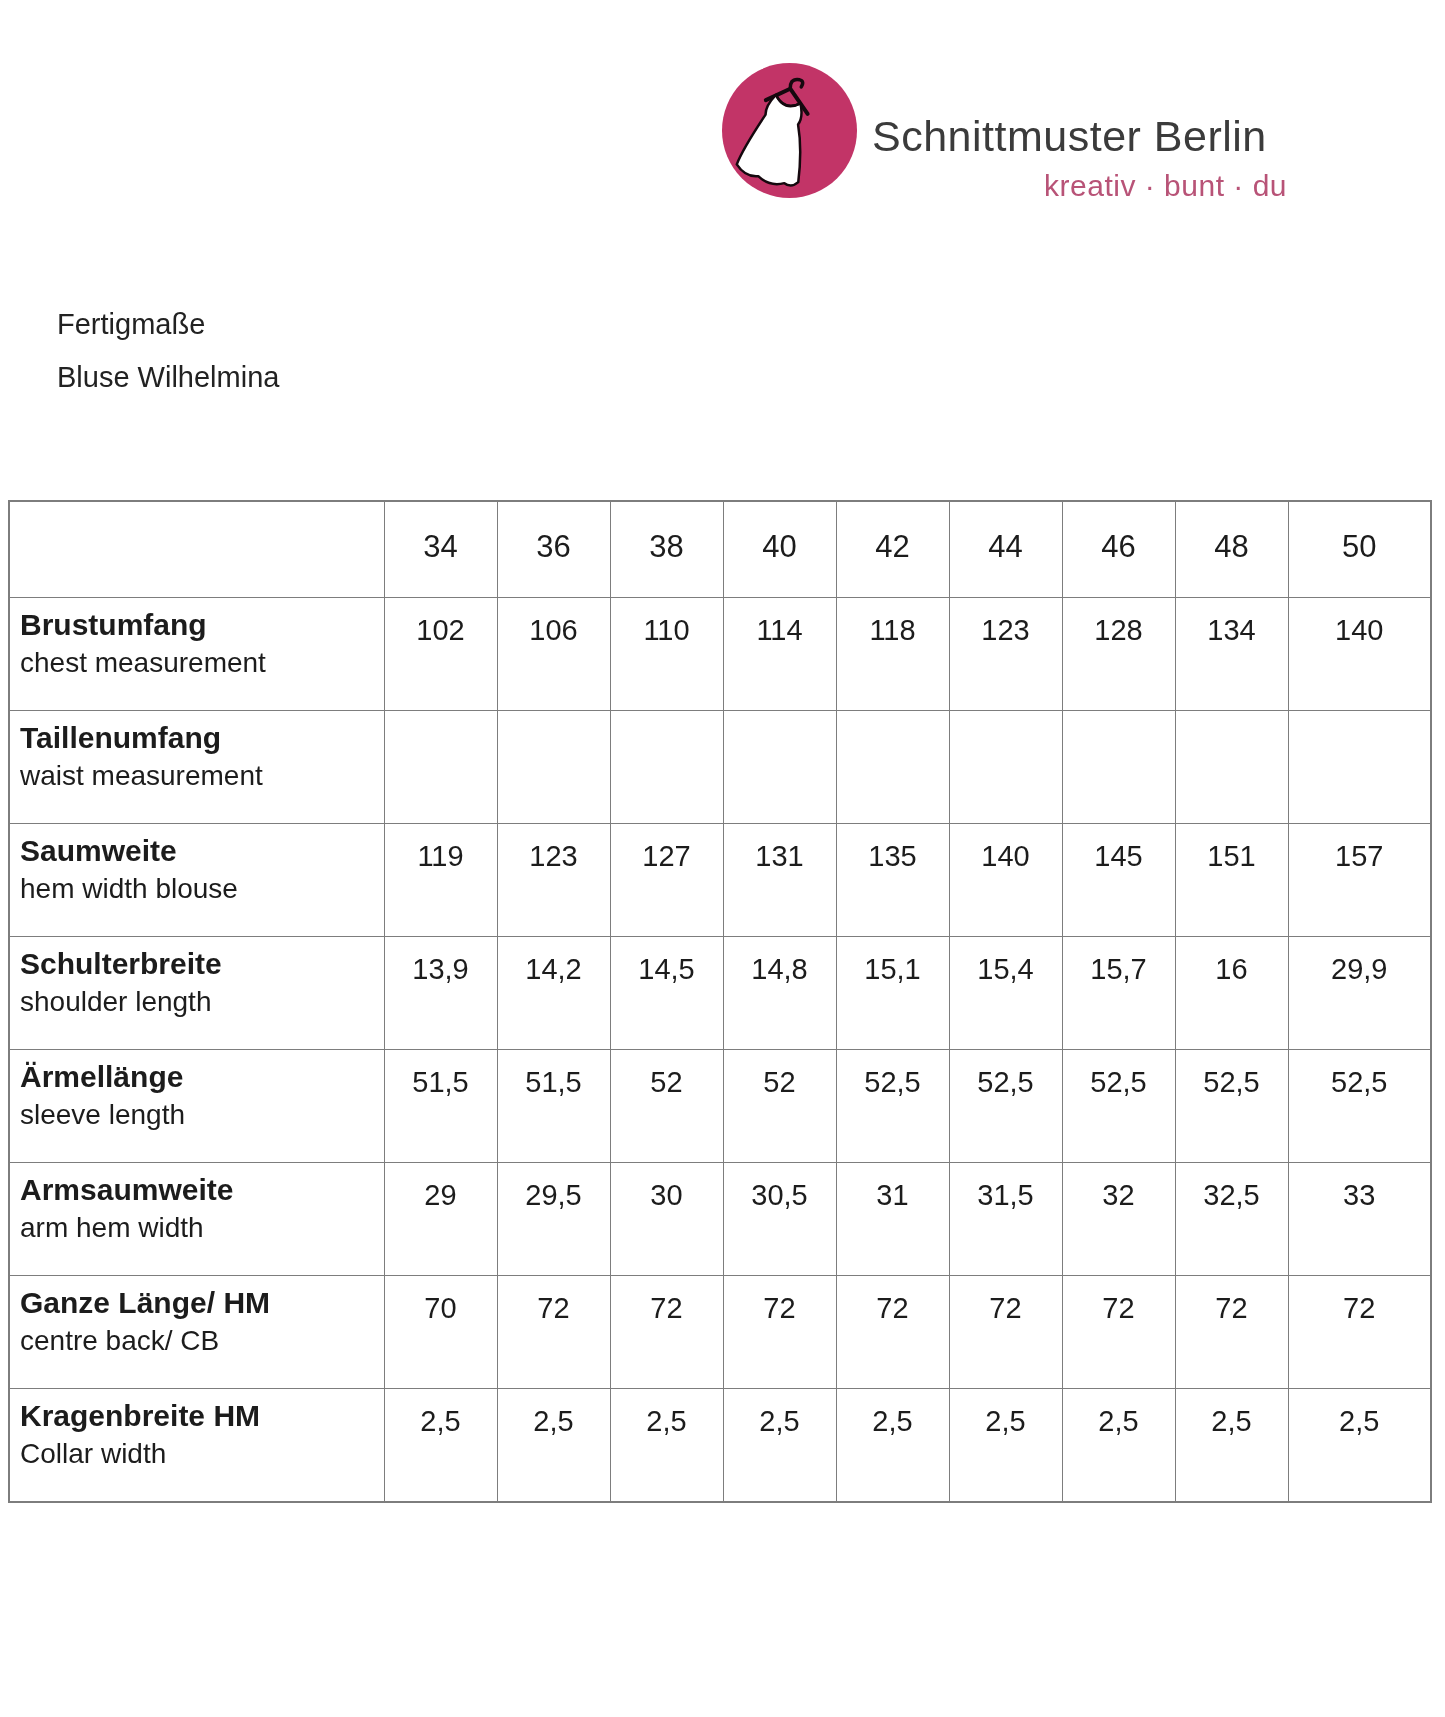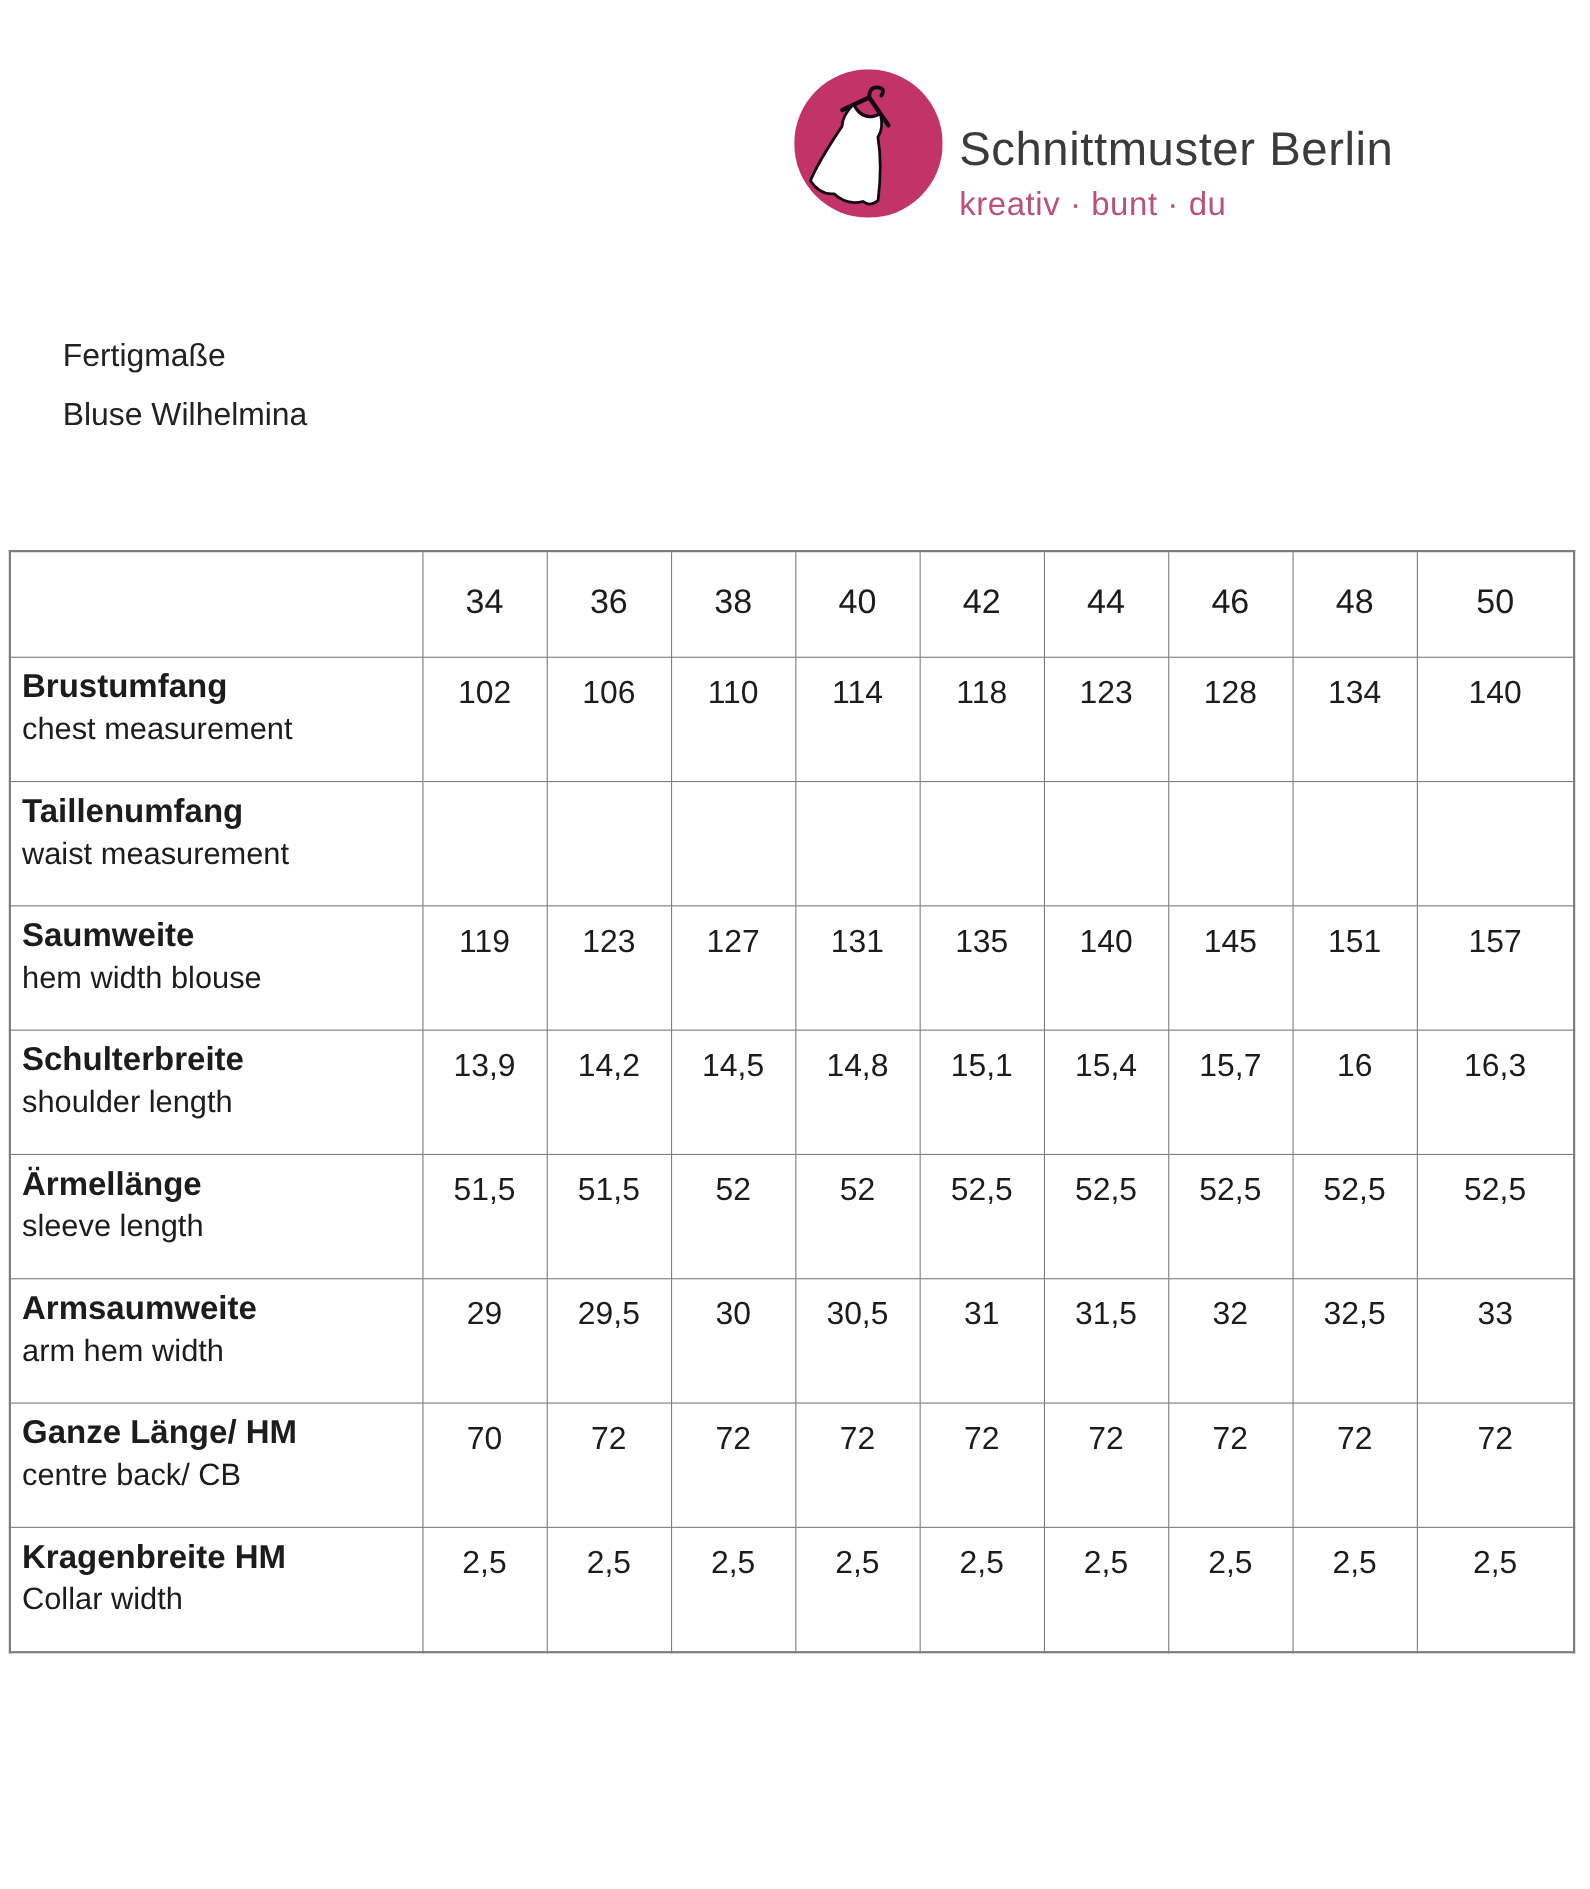--- a/index.html
+++ b/index.html
@@ -14,21 +14,21 @@
 
   
   .brand-block { position:absolute; left:722px; top:63px; width:570px; height:150px; }
   .logo-circle-svg { position:absolute; left:0; top:0; }
   .brand-text { position:absolute; left:150px; top:22px; width:415px; }
   .brand-name {
     font-size:43px; line-height:1.1; color:#3b3b3b;
     white-space:nowrap; letter-spacing:0.5px;margin-top:28px;
   }
   .brand-tagline {
-    margin-top:9px; 
+    margin-top:9px; text-align:right;
     font-size:30px; letter-spacing:0.5px;
   }
 
   
   .doc-title { position:absolute; left:57px; top:298px; }
   .doc-title div { font-size:29px; line-height:53px; color:#222222; }
 
   
   .size-table-wrap { position:absolute; left:8px; top:500px; }
   table.size-table {
@@ -175,21 +175,21 @@
             <span class="en">shoulder length</span>
           </td>
           <td class="val">13,9</td>
           <td class="val">14,2</td>
           <td class="val">14,5</td>
           <td class="val">14,8</td>
           <td class="val">15,1</td>
           <td class="val">15,4</td>
           <td class="val">15,7</td>
           <td class="val">16</td>
-          <td class="val">16,3</td>
+          <td class="val">29,9</td>
         </tr>
         <tr>
           <td class="lab">
             <span class="de">Ärmellänge</span>
             <span class="en">sleeve length</span>
           </td>
           <td class="val">51,5</td>
           <td class="val">51,5</td>
           <td class="val">52</td>
           <td class="val">52</td>

